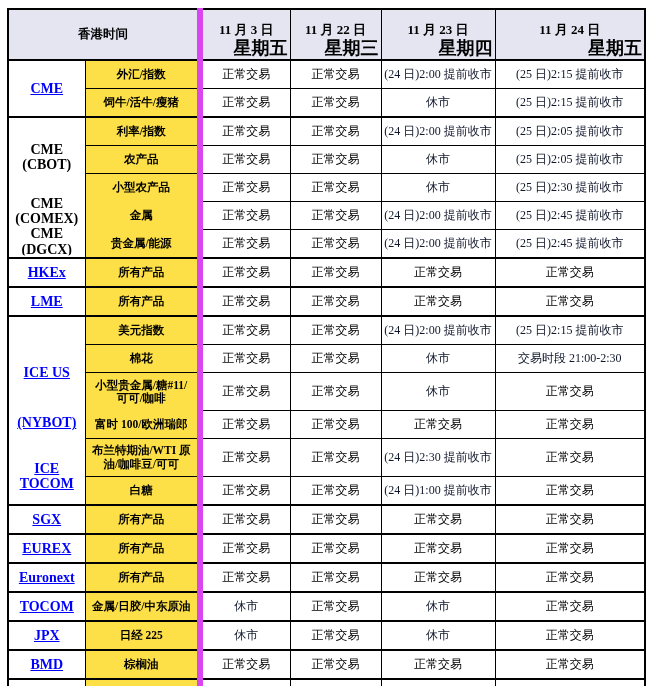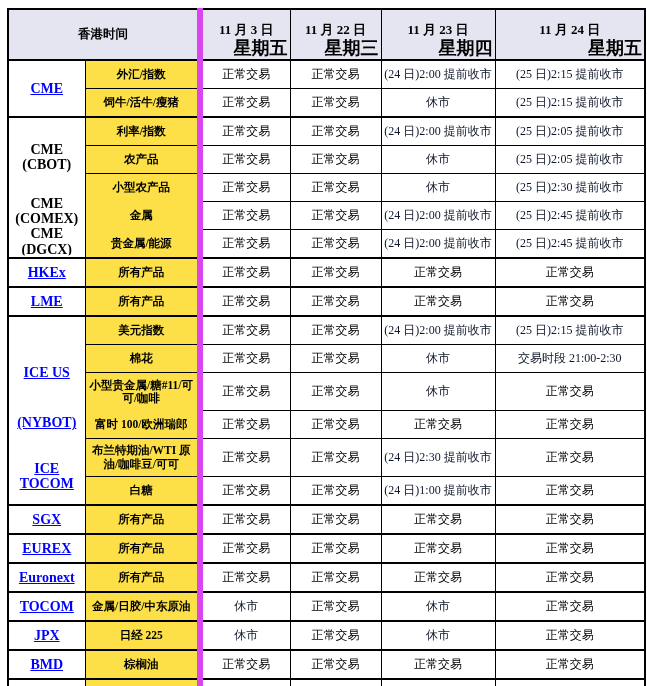--- a/index.html
+++ b/index.html
@@ -52,21 +52,21 @@
   a.xlink span { display:block;margin-top:35px; }
   .red { color:#0f172a; }
   .merged { position:relative; padding:0; }
   .stack {
     position:absolute; top:0; left:0; right:0; bottom:0;
     display:flex; flex-direction:column;
   }
   .stack > div {
     display:flex; flex-direction:column;
     align-items:center; justify-content:center;
-    padding:0 2px;
+    padding:0 8px;
   }
 </style>
 </head>
 <body>
 
 <table class="sched">
   <colgroup>
     <col style="width:77px">
       <col style="width:115px">
       <col style="width:90px">

